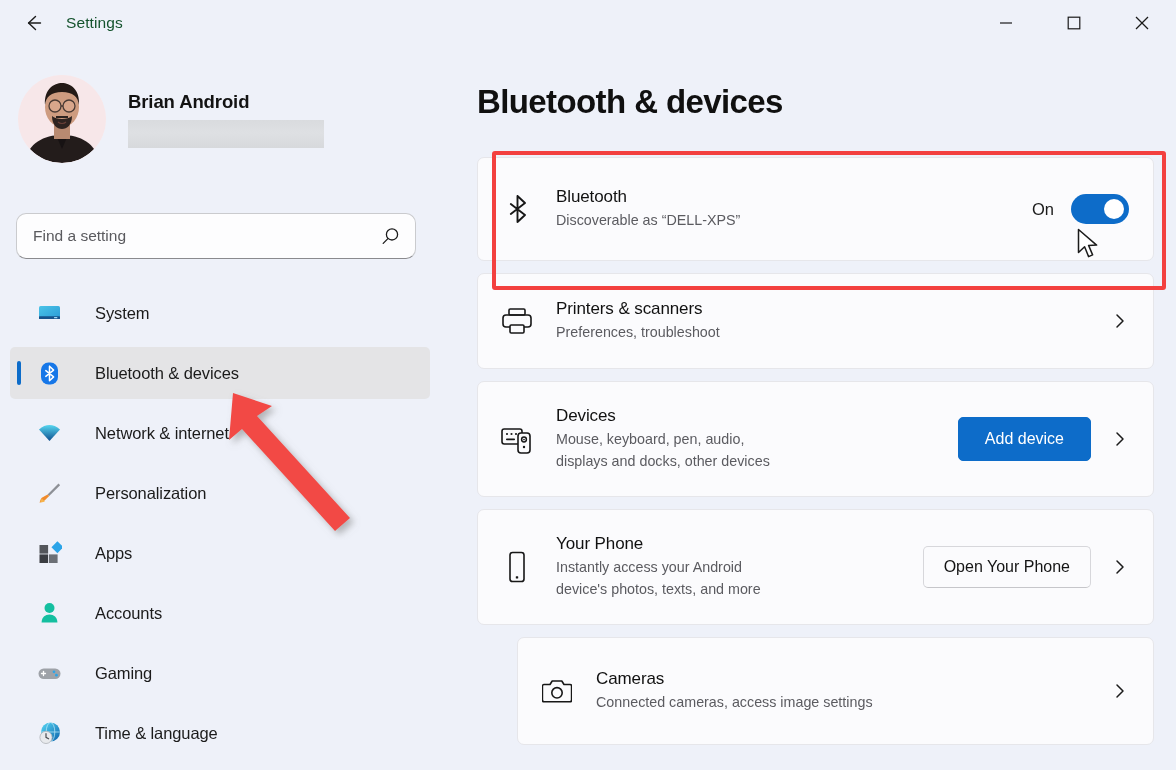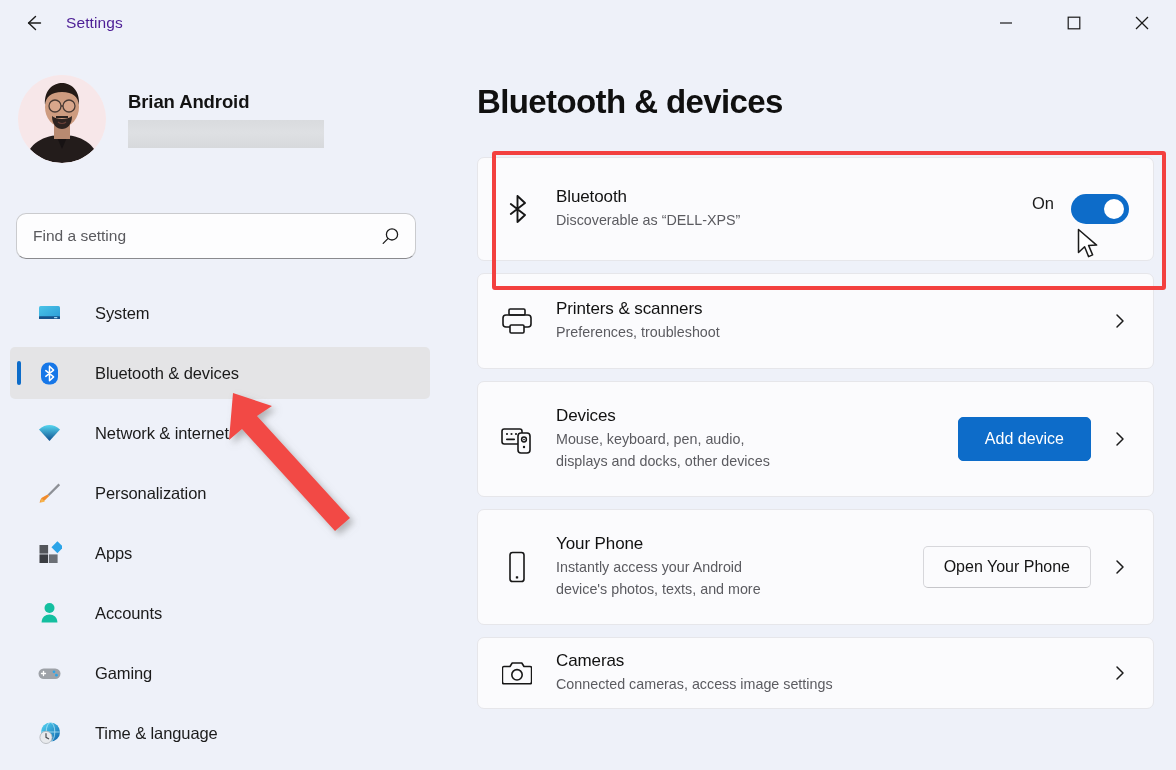--- a/index.html
+++ b/index.html
@@ -31,21 +31,21 @@
   #back-btn {
     width: 42px; height: 32px;
     margin-left: 12px;
     display: flex; align-items: center; justify-content: center;
     border-radius: 4px;
     cursor: pointer;
   }
   #app-title {
     margin-left: 12px;
     font-size: 15.5px;
-    color: #4c1d95;
+    color: #14532d;
     letter-spacing: 0.1px;
   }
   #win-controls {
     margin-left: auto;
     display: flex;
     height: 45px;
   }
   .win-btn {
     width: 68px; height: 45px;
     display: flex; align-items: center; justify-content: center;
@@ -216,20 +216,21 @@
   .card-chevron {
     width: 30px;
     flex: none;
     display: flex; align-items: center; justify-content: center;
     color: #1B1B1B;
   }
 
   
   .toggle-wrap {
     display: flex;
+    align-items: center;
     flex: none;
     margin-right: 6px;
   }
   .toggle-state {
     font-size: 16.5px;
     color: #1B1B1B;
     margin-right: 17px;
   }
   .toggle {
     width: 58px; height: 30px;
@@ -574,21 +575,21 @@
 device's photos, texts, and more</span>
       </span>
       <button class="btn-plain">Open Your Phone</button>
       <span class="card-chevron">
         <svg width="18" height="18" viewBox="0 0 18 18">
           <path d="M6 3 L12 9 L6 15" fill="none" stroke="#1B1B1B" stroke-width="1.5" stroke-linecap="round" stroke-linejoin="round"></path>
         </svg>
       </span>
     </div>
 
-    <div class="card" style="height:72px;">
+    <div class="card" style="height:108px;margin-left:40px;">
       <span class="card-icon">
         <svg width="30" height="26" viewBox="0 0 30 26">
           <path d="M2 6.5 h6 l2.2 -3.5 h9.6 l2.2 3.5 h6 a1.6 1.6 0 0 1 1.6 1.6 v14 a1.6 1.6 0 0 1 -1.6 1.6 h-26 a1.6 1.6 0 0 1 -1.6 -1.6 v-14 a1.6 1.6 0 0 1 1.6 -1.6 Z" fill="none" stroke="#171717" stroke-width="1.6" stroke-linejoin="round"></path>
           <circle cx="15" cy="14.8" r="5.2" fill="none" stroke="#171717" stroke-width="1.6"></circle>
         </svg>
       </span>
       <span class="card-text">
         <span class="card-title">Cameras</span>
         <span class="card-sub" style="display:block;">Connected cameras, access image settings</span>
       </span>

